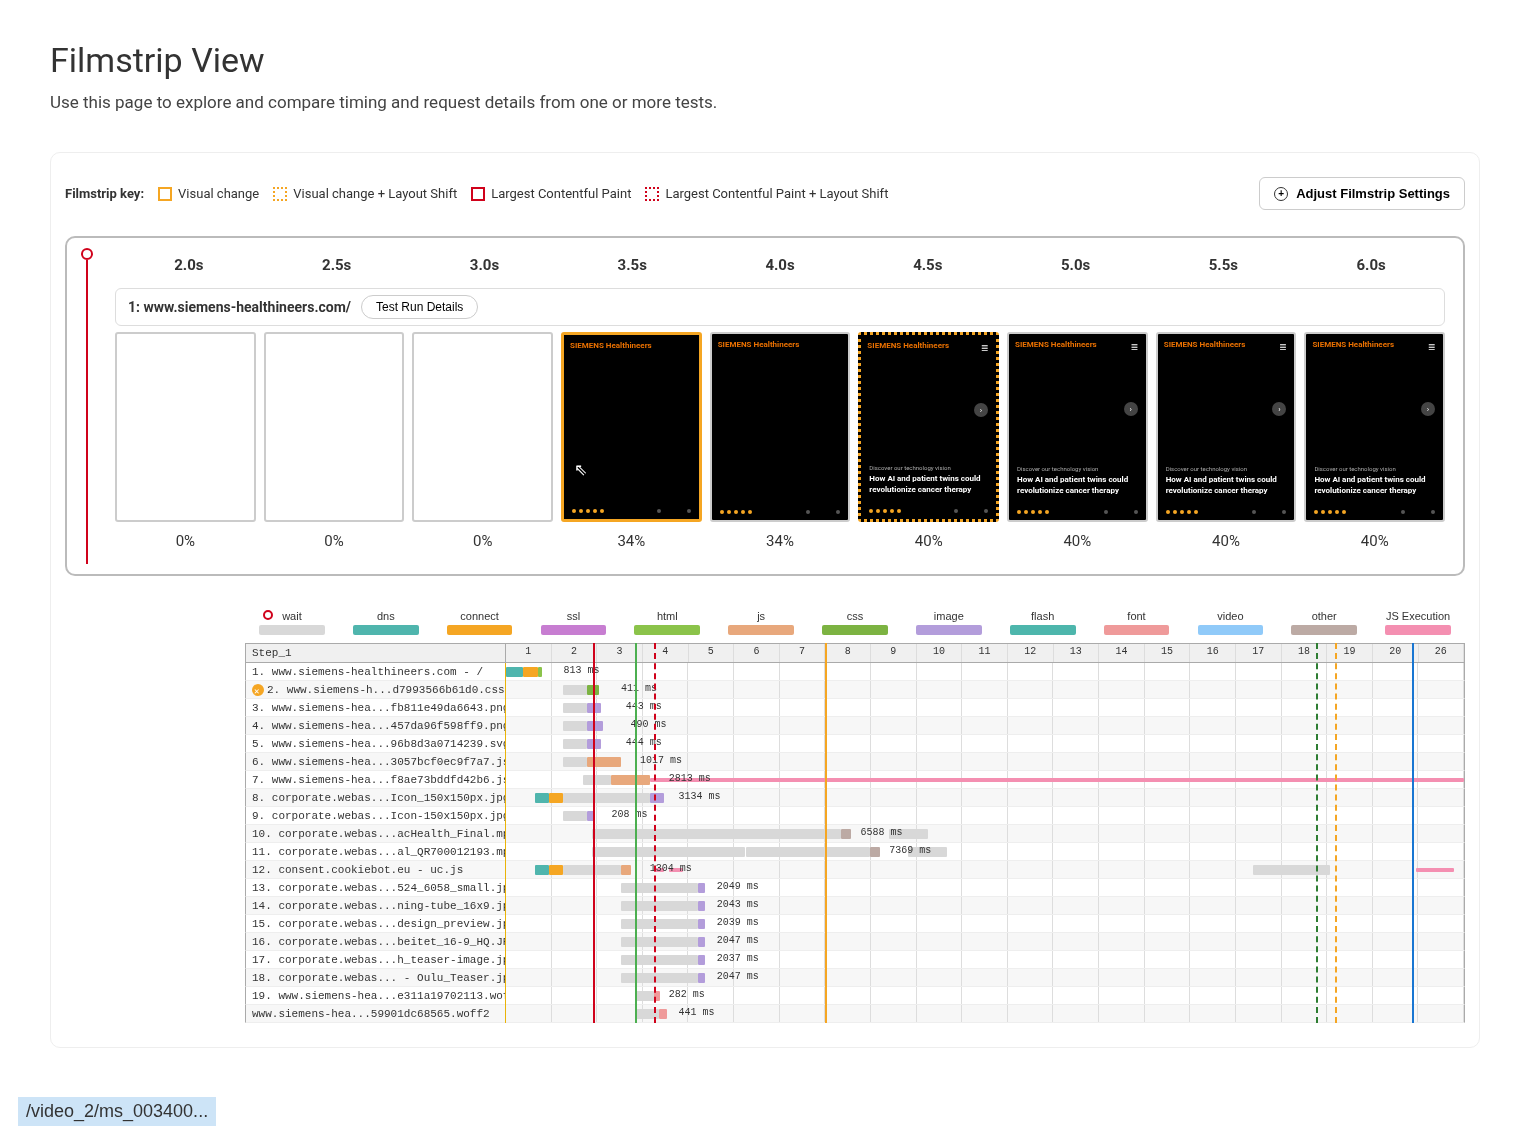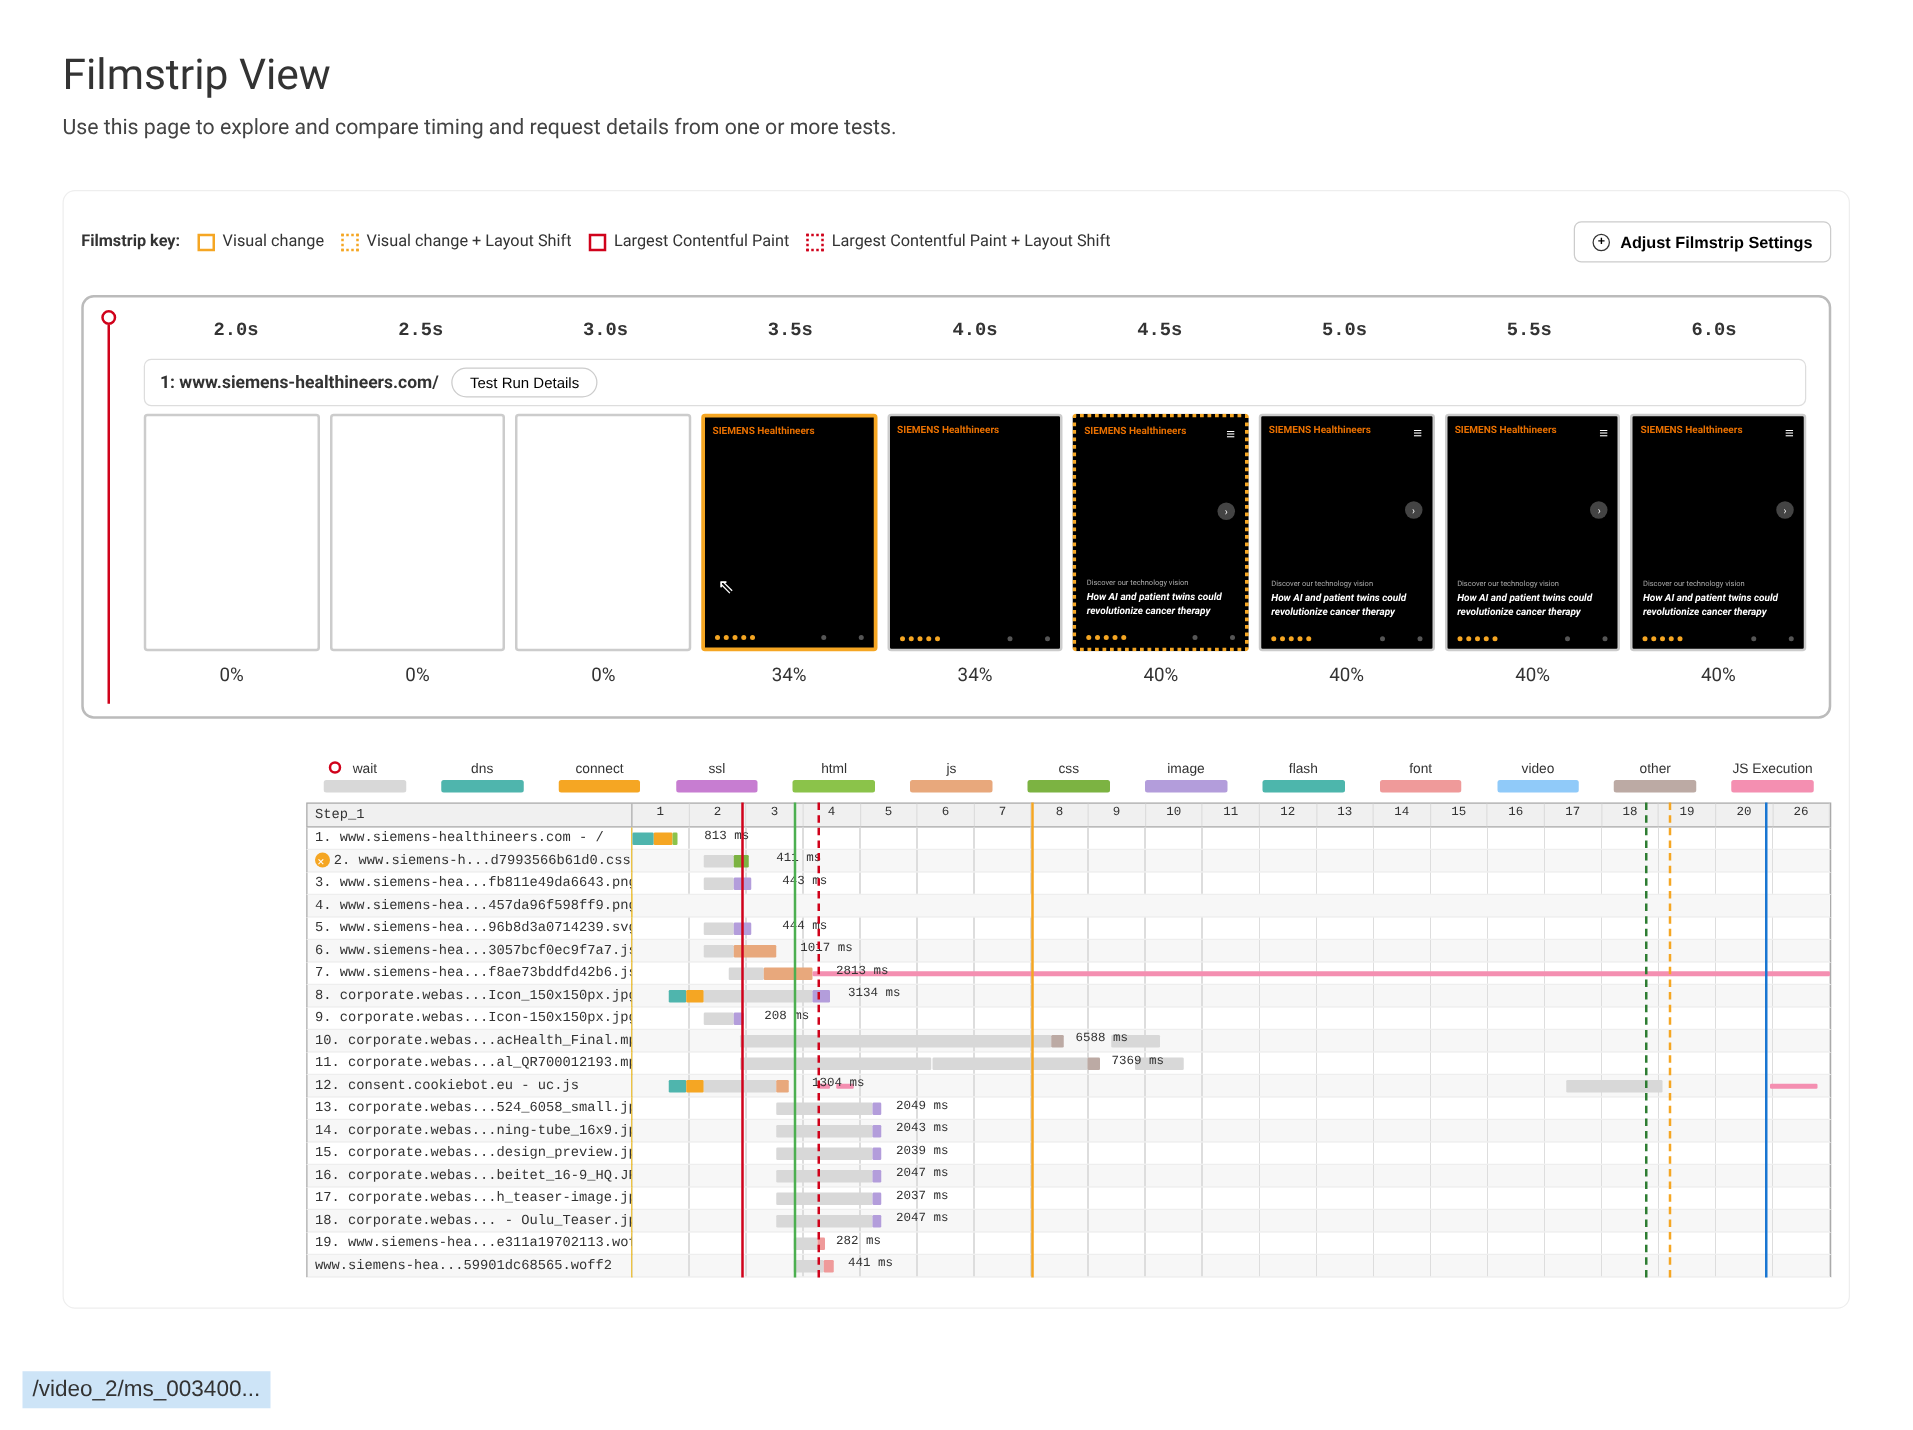--- a/index.html
+++ b/index.html
@@ -14,37 +14,37 @@
 .swatch { width: 14px; height: 14px; border: 2px solid transparent; display: inline-block; }
 .sw-solid-orange { border: 2px solid #f5a623; }
 .sw-dotted-orange { border: 2px dotted #f5a623; }
 .sw-solid-red { border: 2px solid #d0021b; }
 .sw-dotted-red { border: 2px dotted #d0021b; }
 .adjust-btn { border: 1px solid #ccc; border-radius: 6px; padding: 8px 14px; background: #fff; font-weight: 700; font-size: 13px; display: flex; align-items: center; gap: 8px; cursor: pointer; }
 .adjust-btn .plus { width: 14px; height: 14px; border-radius: 50%; border: 1.5px solid #333; display: inline-flex; align-items: center; justify-content: center; font-size: 10px; line-height: 1; }
 .filmstrip-box { border: 2px solid #bbb; border-radius: 10px; padding: 10px 18px 24px; position: relative; overflow: hidden; }
 .scrubber { position: absolute; top: 10px; left: 14px; width: 12px; height: 12px; border: 2px solid #d0021b; border-radius: 50%; background: #fff; }
 .scrub-line { position: absolute; top: 22px; left: 19px; width: 2px; height: calc(100% - 32px); background: #d0021b; }
-.time-row { display: flex; padding-left: 30px; font-family: Liberation Mono, monospace; }
+.time-row { display: flex; padding-left: 30px; }
 .time-cell { flex: 1; text-align: center; font-weight: 700; font-size: 15px; padding: 8px 0 14px; }
 .test-bar { display: flex; align-items: center; gap: 10px; border: 1px solid #ddd; border-radius: 6px; padding: 6px 12px; margin-left: 30px; margin-bottom: 6px; }
 .test-name { font-weight: 700; font-size: 14px; }
 .test-btn { border: 1px solid #ccc; border-radius: 14px; padding: 4px 14px; font-size: 12px; background: #fff; cursor: pointer; }
 .frames-row { display: flex; padding-left: 30px; gap: 8px; }
 .frame-col { flex: 1; display: flex; flex-direction: column; align-items: center; }
 .frame { width: 100%; height: 190px; border: 2px solid #ccc; border-radius: 3px; background: #fff; position: relative; overflow: hidden; }
 .frame.orange-solid { border: 3px solid #f5a623; }
 .frame.orange-dotted { border: 3px dotted #f5a623; }
 .frame.content { background: #000; }
 .frame-logo { position: absolute; top: 6px; left: 6px; font-size: 8px; font-weight: 700; color: #e97000; }
 .frame-ham { position: absolute; top: 6px; right: 8px; color: #fff; font-size: 12px; }
 .frame-arrow { position: absolute; top: 68px; right: 8px; width: 14px; height: 14px; border-radius: 50%; background: #444; color: #fff; font-size: 8px; display: flex; align-items: center; justify-content: center; }
 .frame-text { position: absolute; bottom: 24px; left: 8px; right: 8px; color: #fff; font-size: 8px; line-height: 1.3; }
 .frame-text .small { font-size: 6px; color: #aaa; margin-bottom: 2px; }
-.frame-text .big { font-weight: 700; font-style: italic; }
+.frame-text .big { font-weight: 700; }
 .frame-dots { position: absolute; bottom: 6px; left: 8px; right: 8px; display: flex; gap: 3px; align-items: center; }
 .dot { width: 4px; height: 4px; border-radius: 50%; background: #f5a623; }
 .dot.gray { background: #555; }
 .frame-pct { margin-top: 10px; font-size: 15px; color: #333; }
 .cursor-icon { position: absolute; bottom: 40px; left: 10px; color: #fff; font-size: 16px; }
 .waterfall-section { margin-top: 30px; margin-left: 180px; font-family: "Courier New", monospace; font-size: 12px; }
 .legend-row { display: flex; gap: 0; padding: 4px 0 8px; }
 .legend-item { flex: 1; text-align: center; font-size: 11px; font-family: -apple-system, sans-serif; }
 .legend-bar { height: 10px; border-radius: 2px; margin: 3px auto 0; width: 70%; }
 .wf-header { display: flex; border: 1px solid #aaa; background: #f0f0f0; font-size: 11px; }
@@ -363,20 +363,25 @@
           <div class="wf-row">
             <div class="wf-name">3. www.siemens-hea...fb811e49da6643.png</div>
             <div class="wf-bars">
               <div class="bar" style="left: 6%; width: 2.5%; background: rgb(216, 216, 216);"></div>
               <div class="bar" style="left: 8.5%; width: 1.4%; background: rgb(179, 157, 219);"></div>
               <div class="timing-label" style="left: 12.5%;">443 ms</div>
             </div>
           </div>
           <div class="wf-row">
             <div class="wf-name">4. www.siemens-hea...457da96f598ff9.png</div>
+            <div class="wf-bars">
+              <div class="bar" style="left: 6%; width: 2.5%; background: rgb(216, 216, 216);"></div>
+              <div class="bar" style="left: 8.5%; width: 1.6%; background: rgb(179, 157, 219);"></div>
+              <div class="timing-label" style="left: 13%;">490 ms</div>
+            </div>
           </div>
           <div class="wf-row">
             <div class="wf-name">5. www.siemens-hea...96b8d3a0714239.svg</div>
             <div class="wf-bars">
               <div class="bar" style="left: 6%; width: 2.5%; background: rgb(216, 216, 216);"></div>
               <div class="bar" style="left: 8.5%; width: 1.4%; background: rgb(179, 157, 219);"></div>
               <div class="timing-label" style="left: 12.5%;">444 ms</div>
             </div>
           </div>
           <div class="wf-row">

